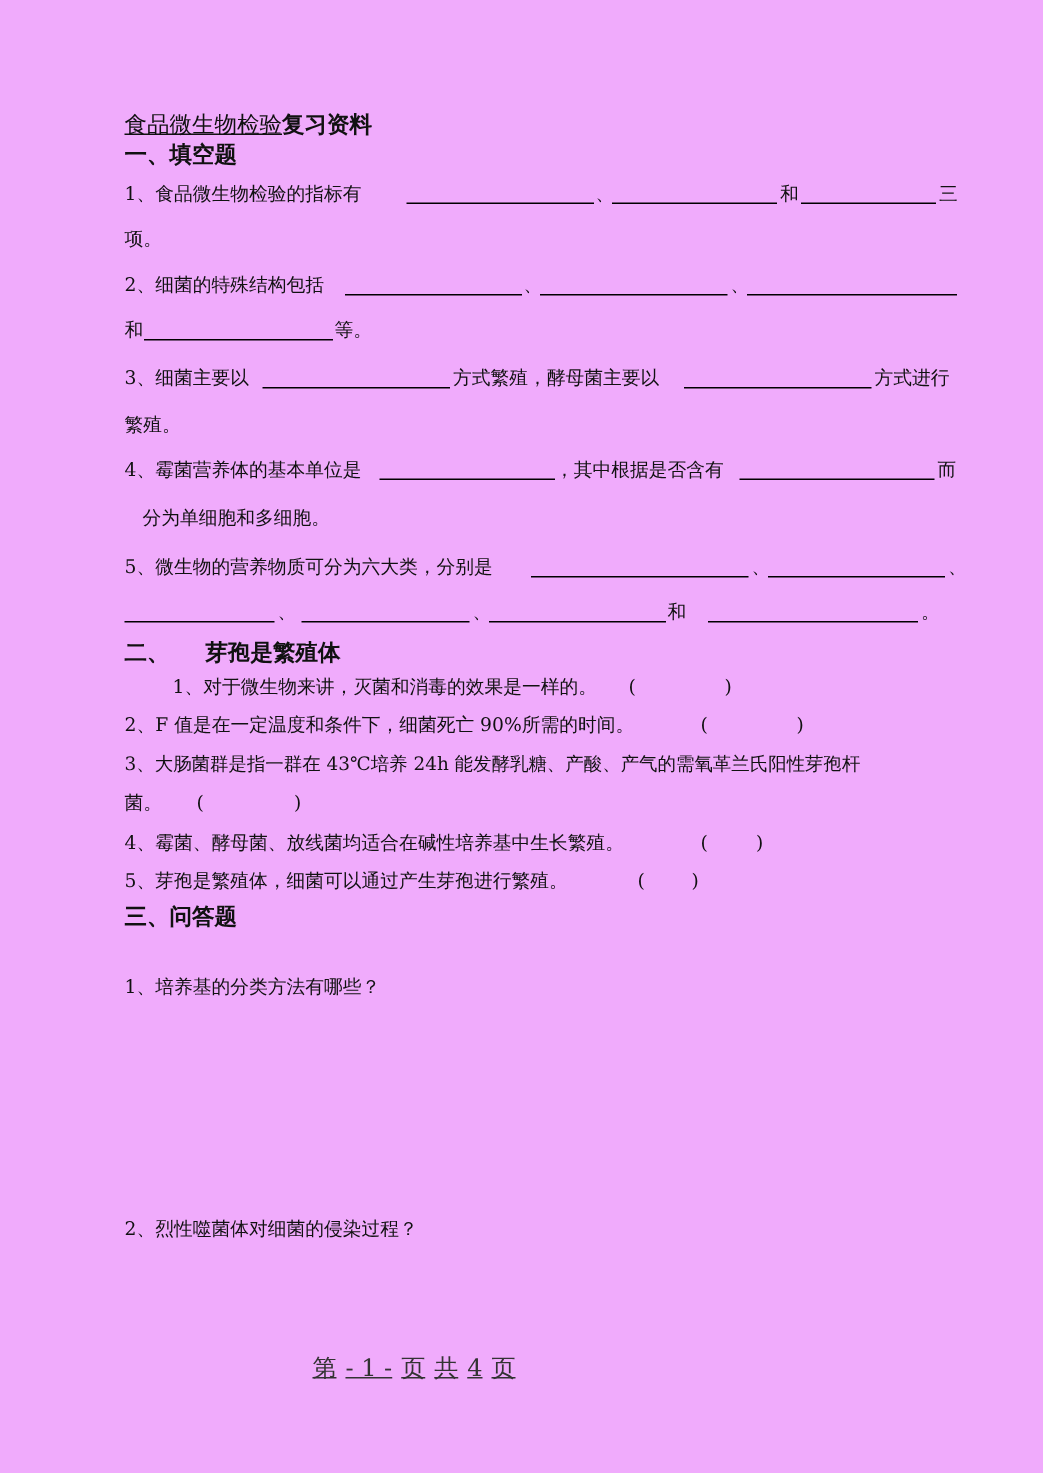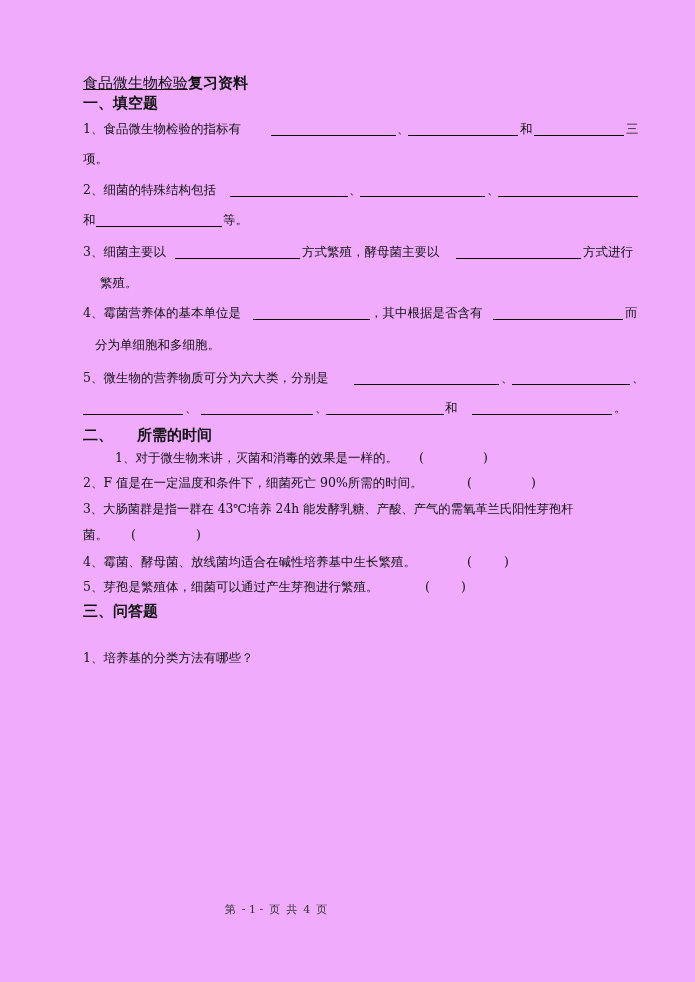--- a/index.html
+++ b/index.html
@@ -8,21 +8,21 @@
     .page { position: absolute; left: 0; top: 0; width: 695px; height: 982px; background: #f0abfc; }
     .line { position: absolute; left: 83px; white-space: nowrap; font-size: 12.5px; line-height: 16px; }
     .title { top: 73px; font-size: 15px; line-height: 20px; }
     .title .u { text-decoration: underline; font-weight: normal; }
     .title .b { font-weight: bold; font-family: "DejaVu Sans", "Liberation Sans", sans-serif; }
     .heading { font-size: 15px; line-height: 20px; font-weight: bold;
                font-family: "DejaVu Sans", "Liberation Sans", sans-serif; }
     .blank { position: absolute; height: 0; border-bottom: 1px solid #000; }
     .txt { position: absolute; white-space: nowrap; font-size: 12.5px; line-height: 16px; }
     .footer { position: absolute; top: 902px; left: 0; width: 552px; text-align: center;
-              font-size: 11px; color: #333; }
+              font-size: 16px; color: #333; text-decoration: underline; }
     .footer span { margin: 0 3px; }
   </style>
 </head>
 <body>
 
 <div class="page">
 
   <div class="line title">
     <span class="u">食品微生物检验</span><span class="b">复习资料</span>
   </div>
@@ -51,21 +51,21 @@
     <span class="blank" style="left:96px; top:226px; width:126px;"></span>
     <span class="txt" style="left:223px; top:212px;">等。</span>
   </div>
 
   <div>
     <span class="txt" style="left:83px; top:244px;">3、细菌主要以</span>
     <span class="blank" style="left:175px; top:258px; width:125px;"></span>
     <span class="txt" style="left:302px; top:244px;">方式繁殖，酵母菌主要以</span>
     <span class="blank" style="left:456px; top:258px; width:125px;"></span>
     <span class="txt" style="left:583px; top:244px;">方式进行</span>
-    <span class="txt" style="left:83px; top:275px;margin-left:17px;">繁殖。</span>
+    <span class="txt" style="left:83px; top:275px;">繁殖。</span>
   </div>
 
   <div>
     <span class="txt" style="left:83px; top:305px;">4、霉菌营养体的基本单位是</span>
     <span class="blank" style="left:253px; top:319px; width:117px;"></span>
     <span class="txt" style="left:370px; top:305px;">，其中根据是否含有</span>
     <span class="blank" style="left:493px; top:319px; width:130px;"></span>
     <span class="txt" style="left:625px; top:305px;">而</span>
     <span class="txt" style="left:83px; top:337px;margin-left:12px;">分为单细胞和多细胞。</span>
   </div>
@@ -80,21 +80,21 @@
     <span class="txt" style="left:185px; top:400px;">、</span>
     <span class="blank" style="left:201px; top:414px; width:112px;"></span>
     <span class="txt" style="left:315px; top:400px;">、</span>
     <span class="blank" style="left:326px; top:414px; width:118px;"></span>
     <span class="txt" style="left:445px; top:400px;">和</span>
     <span class="blank" style="left:472px; top:414px; width:140px;"></span>
     <span class="txt" style="left:614px; top:400px;">。</span>
   </div>
 
   <div class="line heading" style="top:425px;">
-    <span>二、</span><span style="display:inline-block; width:24px;"></span><span>所需的时间</span>
+    <span>二、</span><span style="display:inline-block; width:24px;"></span><span>芽孢是繁殖体</span>
   </div>
 
   <div>
     <span class="txt" style="left:83px; top:450px;margin-left:32px;">1、对于微生物来讲，灭菌和消毒的效果是一样的。</span>
     <span class="txt" style="left:419px; top:450px;">(</span>
     <span style="position:absolute; left:425px; top:450px; width:58px; height:16px;"></span>
     <span class="txt" style="left:483px; top:450px;">)</span>
   </div>
 
   <div>
@@ -124,19 +124,20 @@
     <span class="txt" style="left:425px; top:579px;">(</span>
     <span style="position:absolute; left:431px; top:579px; width:30px; height:16px;"></span>
     <span class="txt" style="left:461px; top:579px;">)</span>
   </div>
 
   <div class="line heading" style="top:601px;">三、问答题</div>
 
   <div class="line" style="top:625px;margin-top:25px;">1、培养基的分类方法有哪些？</div>
   <div style="position:absolute; left:83px; top:648px; width:557px; height:150px;"></div>
 
+  <div class="line" style="top:811px;">2、烈性噬菌体对细菌的侵染过程？</div>
   <div style="position:absolute; left:83px; top:834px; width:557px; height:60px;"></div>
 
   <div class="footer">
     <span>第</span><span>- 1 -</span><span>页</span><span>共</span><span>4</span><span>页</span>
   </div>
 
 </div>
 
 </body></html>

